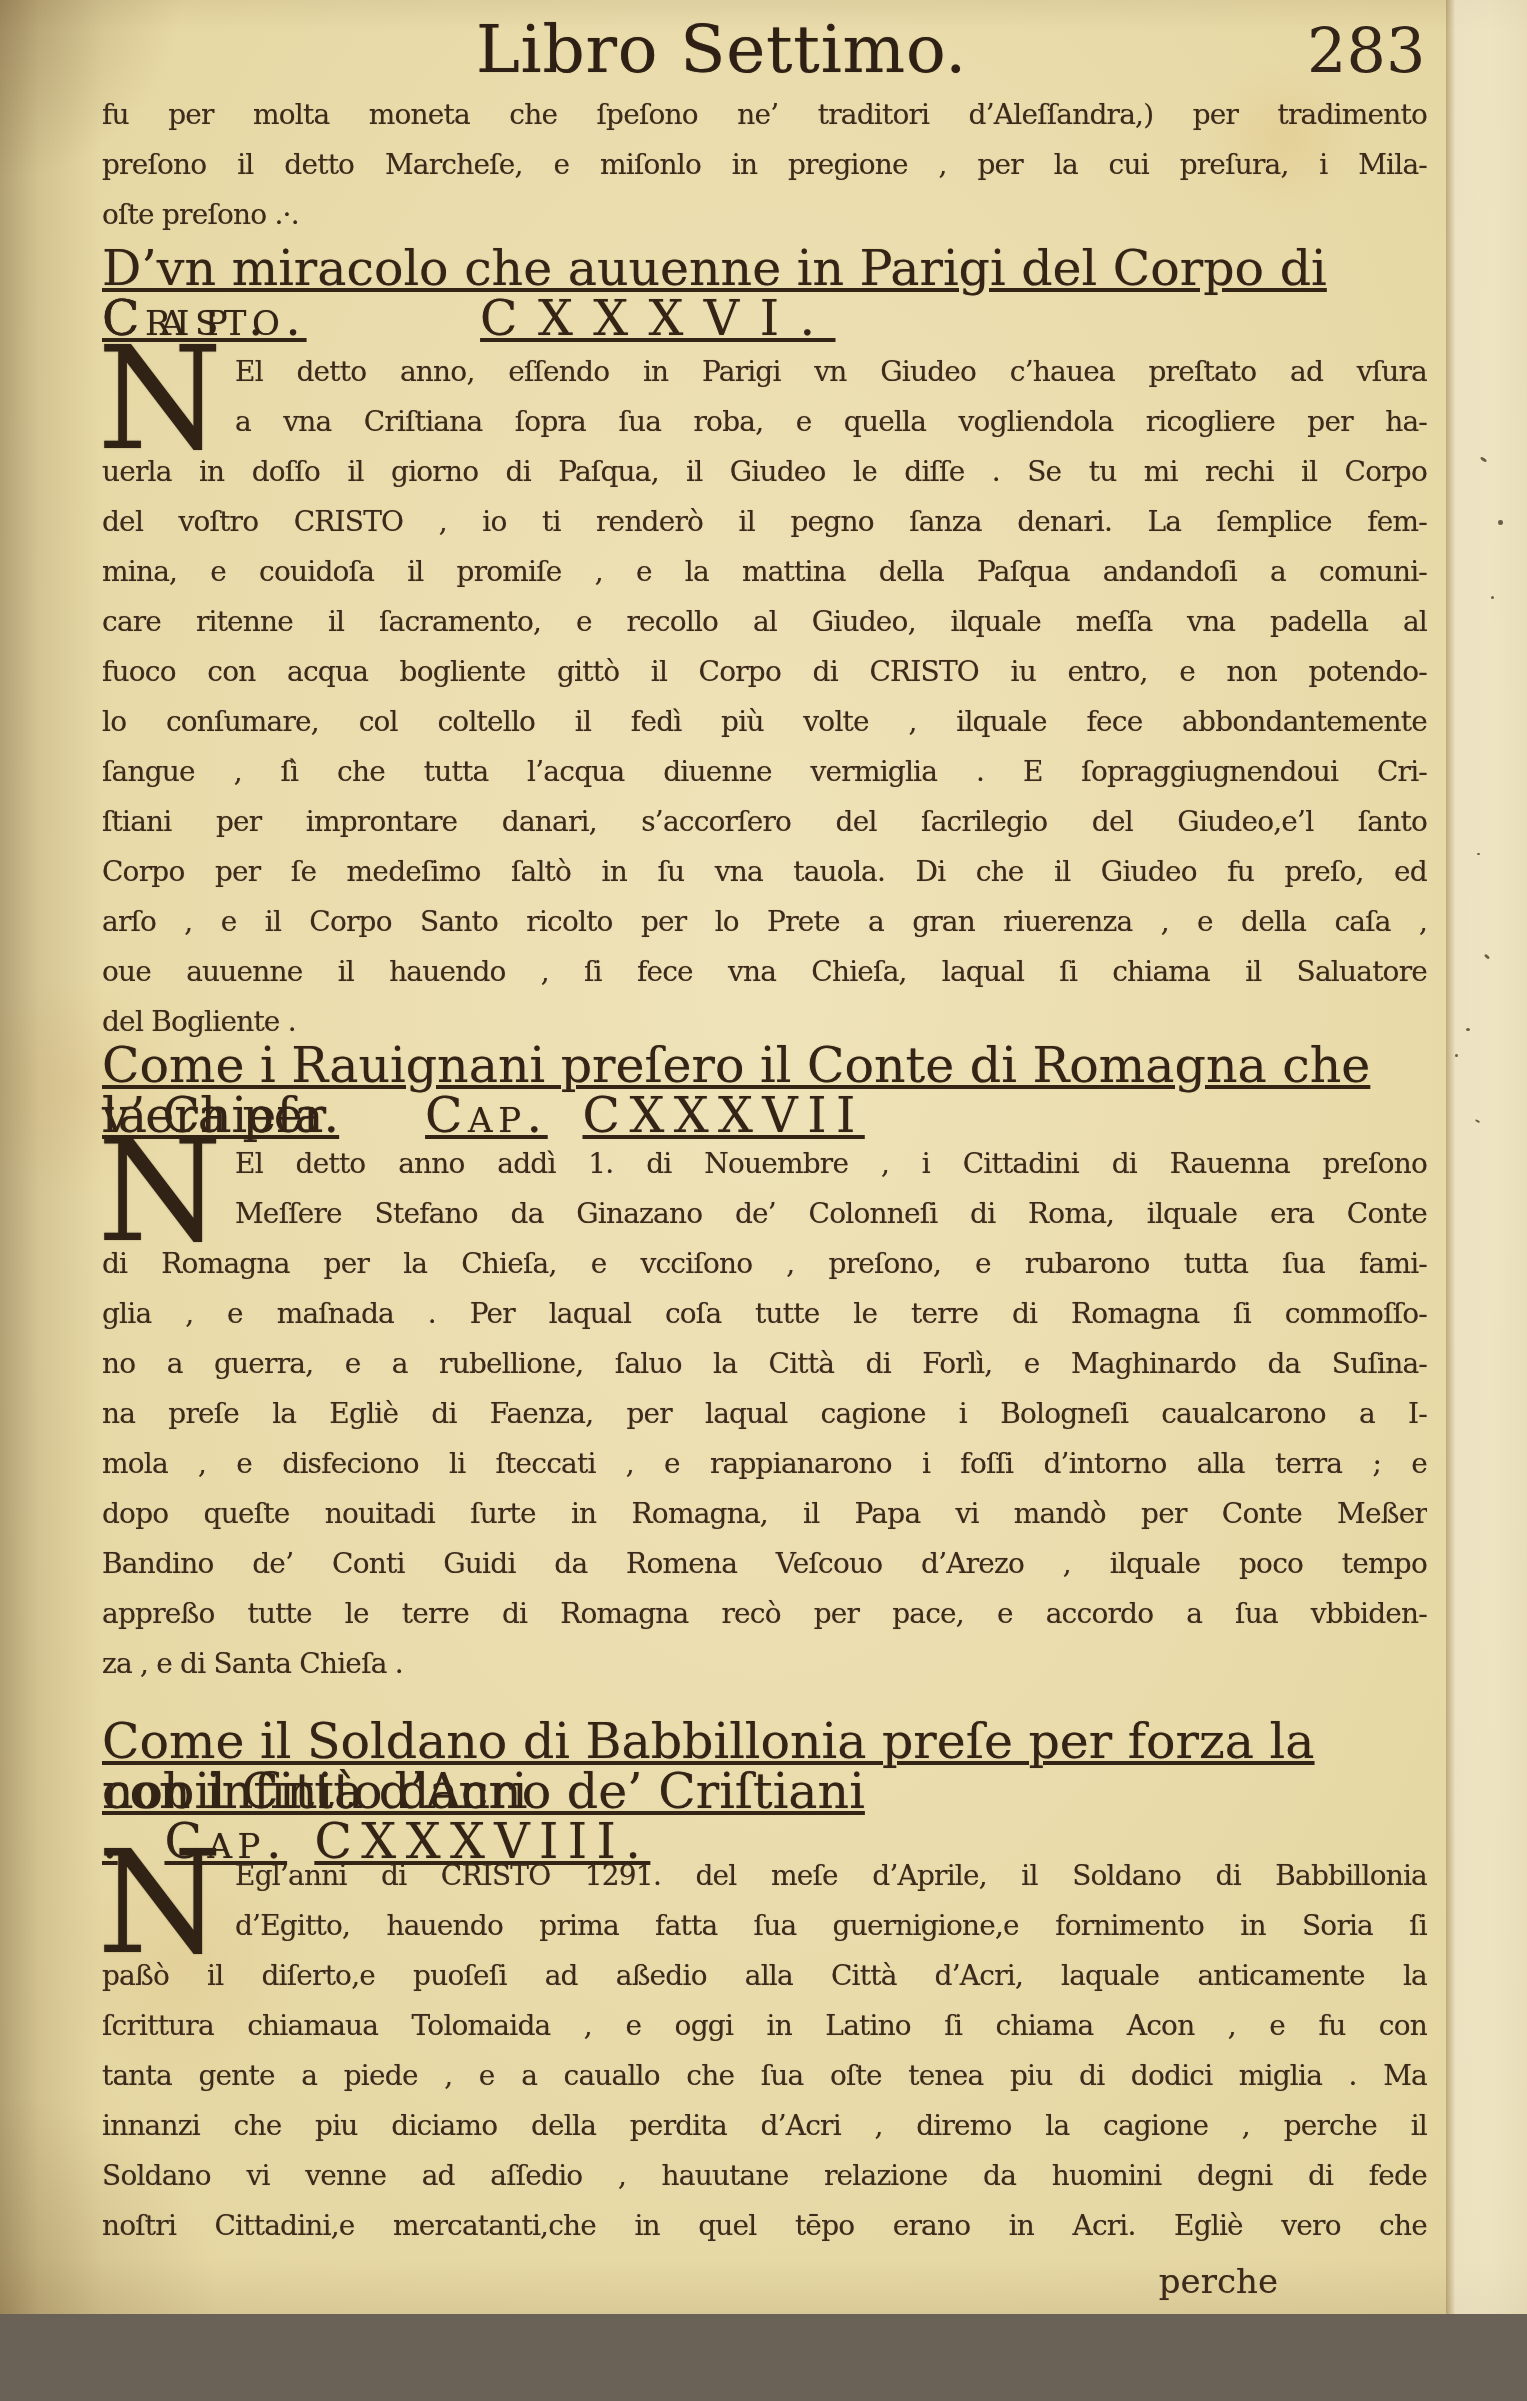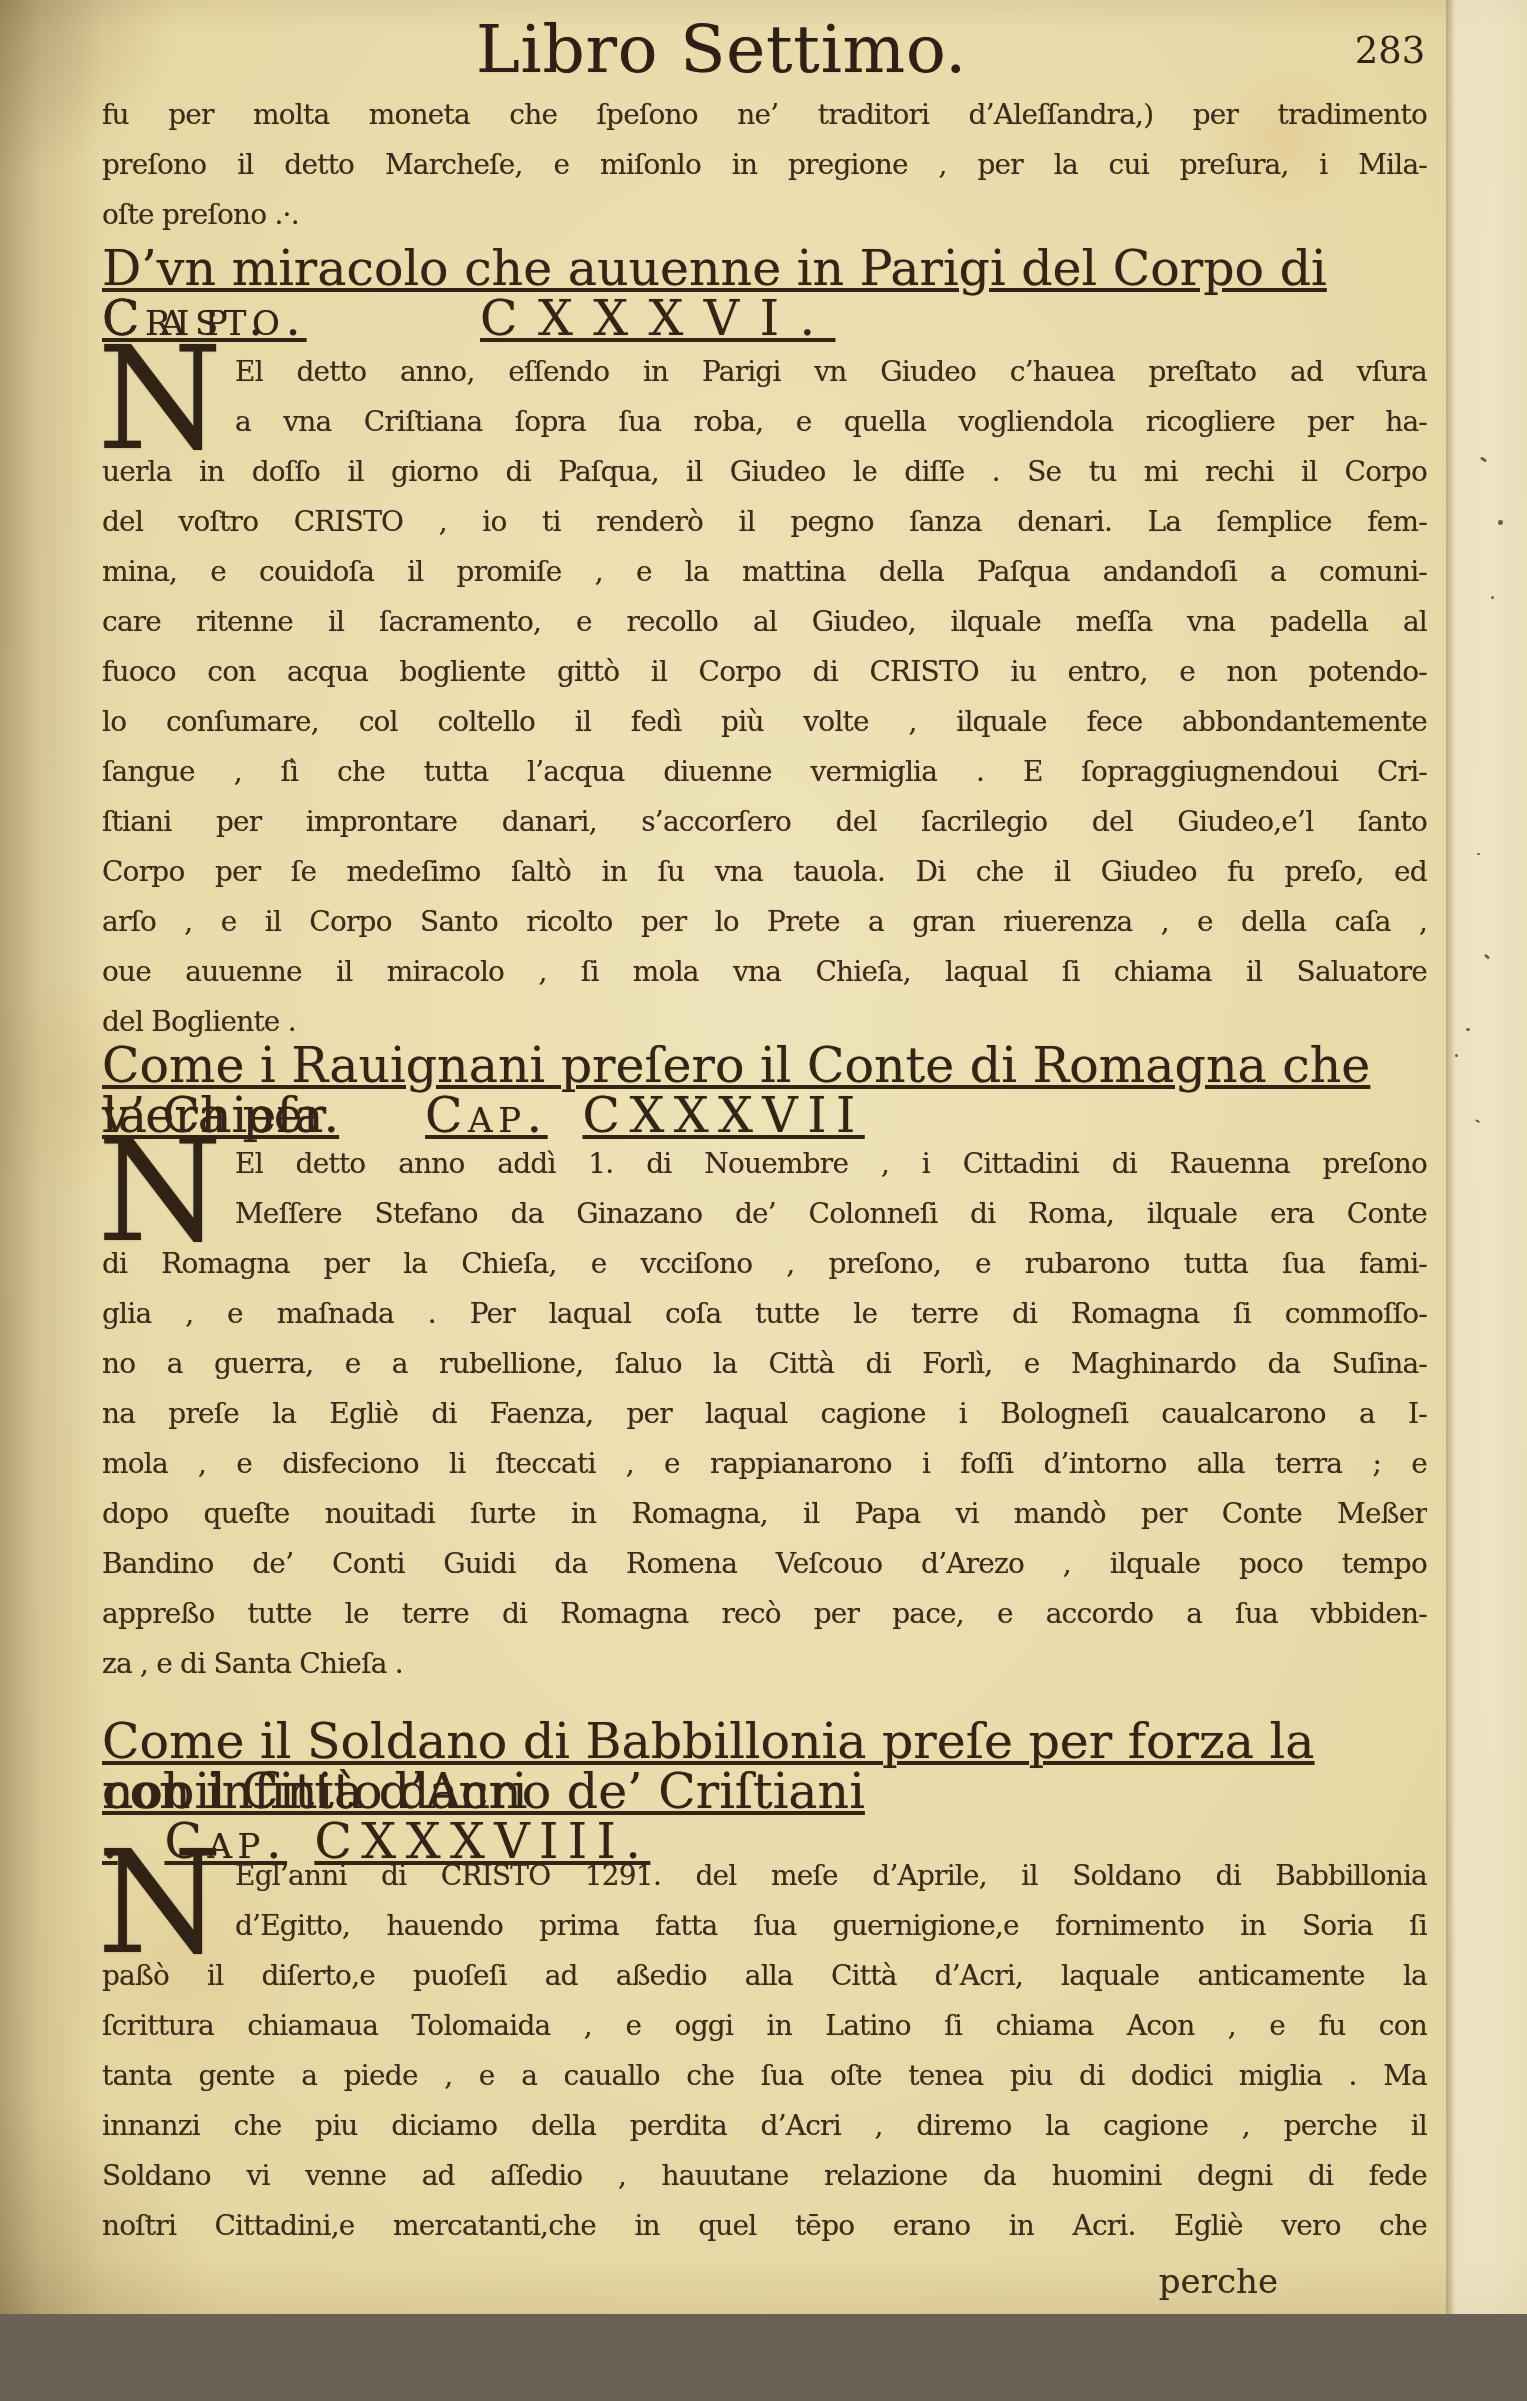--- a/index.html
+++ b/index.html
@@ -25,21 +25,21 @@
     background:linear-gradient(90deg, rgba(120,95,55,0.38) 0px, rgba(238,230,205,0.70) 9.4px,
                rgba(243,236,214,0.60) 55%, rgba(234,225,196,0.65) 100%);
   }
   .content{position:absolute;left:102px;top:0;width:1325px;}
   .header{position:relative;margin-top:11px;height:77px;}
   .book-title{
     text-align:center;font-size:66px;line-height:77px;letter-spacing:0.8px;
     color:#2e2014;transform:translateX(-43px);
     text-shadow:0 0 0.8px rgba(46,32,20,.55);
   }
-  .page-number{position:absolute;right:1.6px;top:3.1px;line-height:74px;font-size:37px;color:#33241a;}
+  .page-number{position:absolute;right:1.6px;top:3.1px;line-height:74px;font-size:62px;color:#33241a;}
   
   .heading{color:#332416;text-shadow:0 0 0.8px rgba(51,36,22,.5);}
   .hrow{height:50px;line-height:50px;font-size:49px;text-align:left;text-decoration:underline;}
   .sc{font-variant:small-caps;letter-spacing:5.5px;}
   .sec-1 .hrow-1 .sc{letter-spacing:20.4px;}
   .sec-1 .hrow-1 .hseg-1{margin-left:196px;}
   .sec-2 .hrow-1 .hseg-1{margin-left:86px;}
   .sec-2 .hrow-1 .hseg-2{margin-left:35px;letter-spacing:9.4px;}
   .sec-3 .hrow-1 .hseg-1{margin-left:47px;}
   .sec-3 .hrow-1 .hseg-2{margin-left:27.4px;letter-spacing:9.4px;}
@@ -112,21 +112,21 @@
             <div class="line">uerla in doſſo il giorno di Paſqua, il Giudeo le diſſe . Se tu mi rechi il Corpo</div>
             <div class="line">del voſtro CRISTO , io ti renderò il pegno ſanza denari. La ſemplice fem-</div>
             <div class="line">mina, e couidoſa il promiſe , e la mattina della Paſqua andandoſi a comuni-</div>
             <div class="line">care ritenne il ſacramento, e recollo al Giudeo, ilquale meſſa vna padella al</div>
             <div class="line">fuoco con acqua bogliente gittò il Corpo di CRISTO iu entro, e non potendo-</div>
             <div class="line">lo conſumare, col coltello il fedì più volte , ilquale fece abbondantemente</div>
             <div class="line">ſangue , ſì che tutta l’acqua diuenne vermiglia . E ſopraggiugnendoui Cri-</div>
             <div class="line">ſtiani per improntare danari, s’accorſero del ſacrilegio del Giudeo,e’l ſanto</div>
             <div class="line">Corpo per ſe medeſimo ſaltò in ſu vna tauola. Di che il Giudeo fu preſo, ed</div>
             <div class="line">arſo , e il Corpo Santo ricolto per lo Prete a gran riuerenza , e della caſa ,</div>
-            <div class="line">oue auuenne il miracolo , ſi mola vna Chieſa, laqual ſi chiama il Saluatore</div>
+            <div class="line">oue auuenne il hauendo , ſi fece vna Chieſa, laqual ſi chiama il Saluatore</div>
             <div class="line short">del Bogliente .</div>
           </div>
         </div>
         <div class="section sec-2">
           <div class="heading">
             <div class="hrow hrow-0"><span class="hseg hseg-0">Come i Rauignani preſero il Conte di Romagna che v’era per</span></div>
             <div class="hrow hrow-1"><span class="hseg hseg-0">la Chieſa.</span><span class="hseg hseg-1 sc">Cap.</span><span class="hseg hseg-2 sc">CXXXVII</span></div>
           </div>
           <div class="para has-drop">
             <span class="dropcap">N</span>

